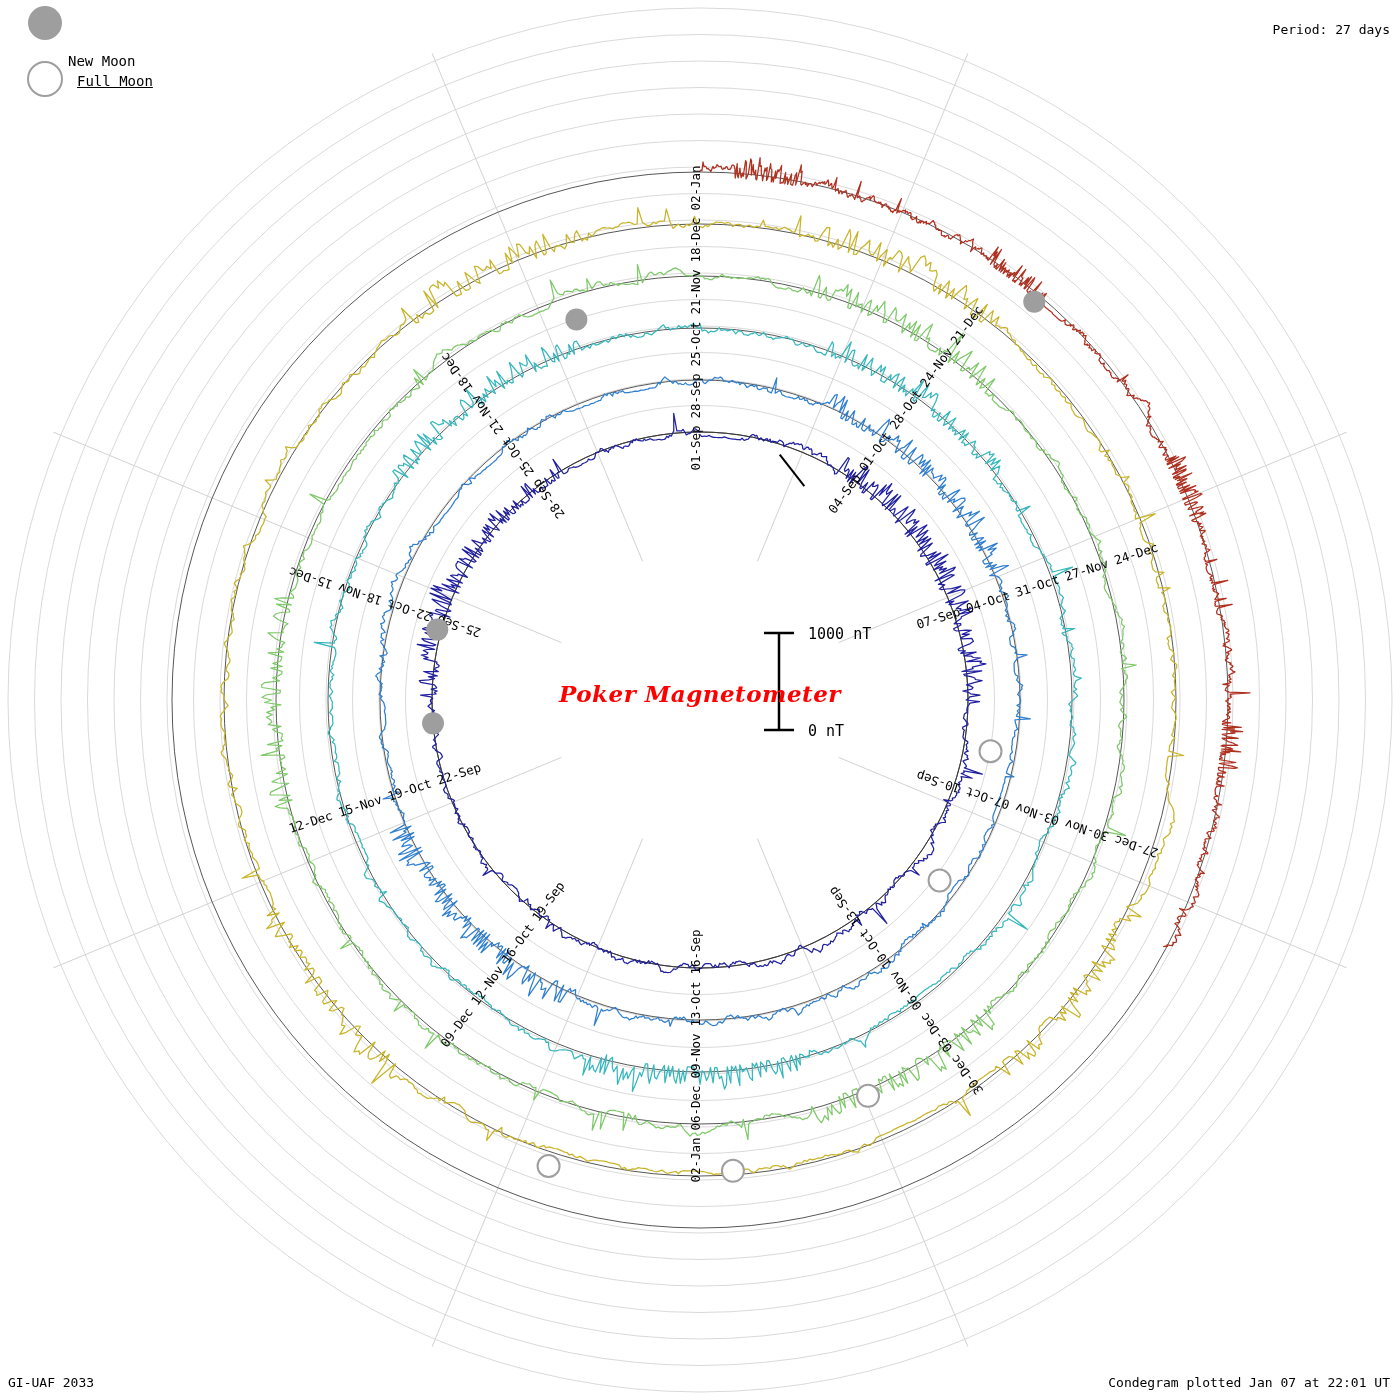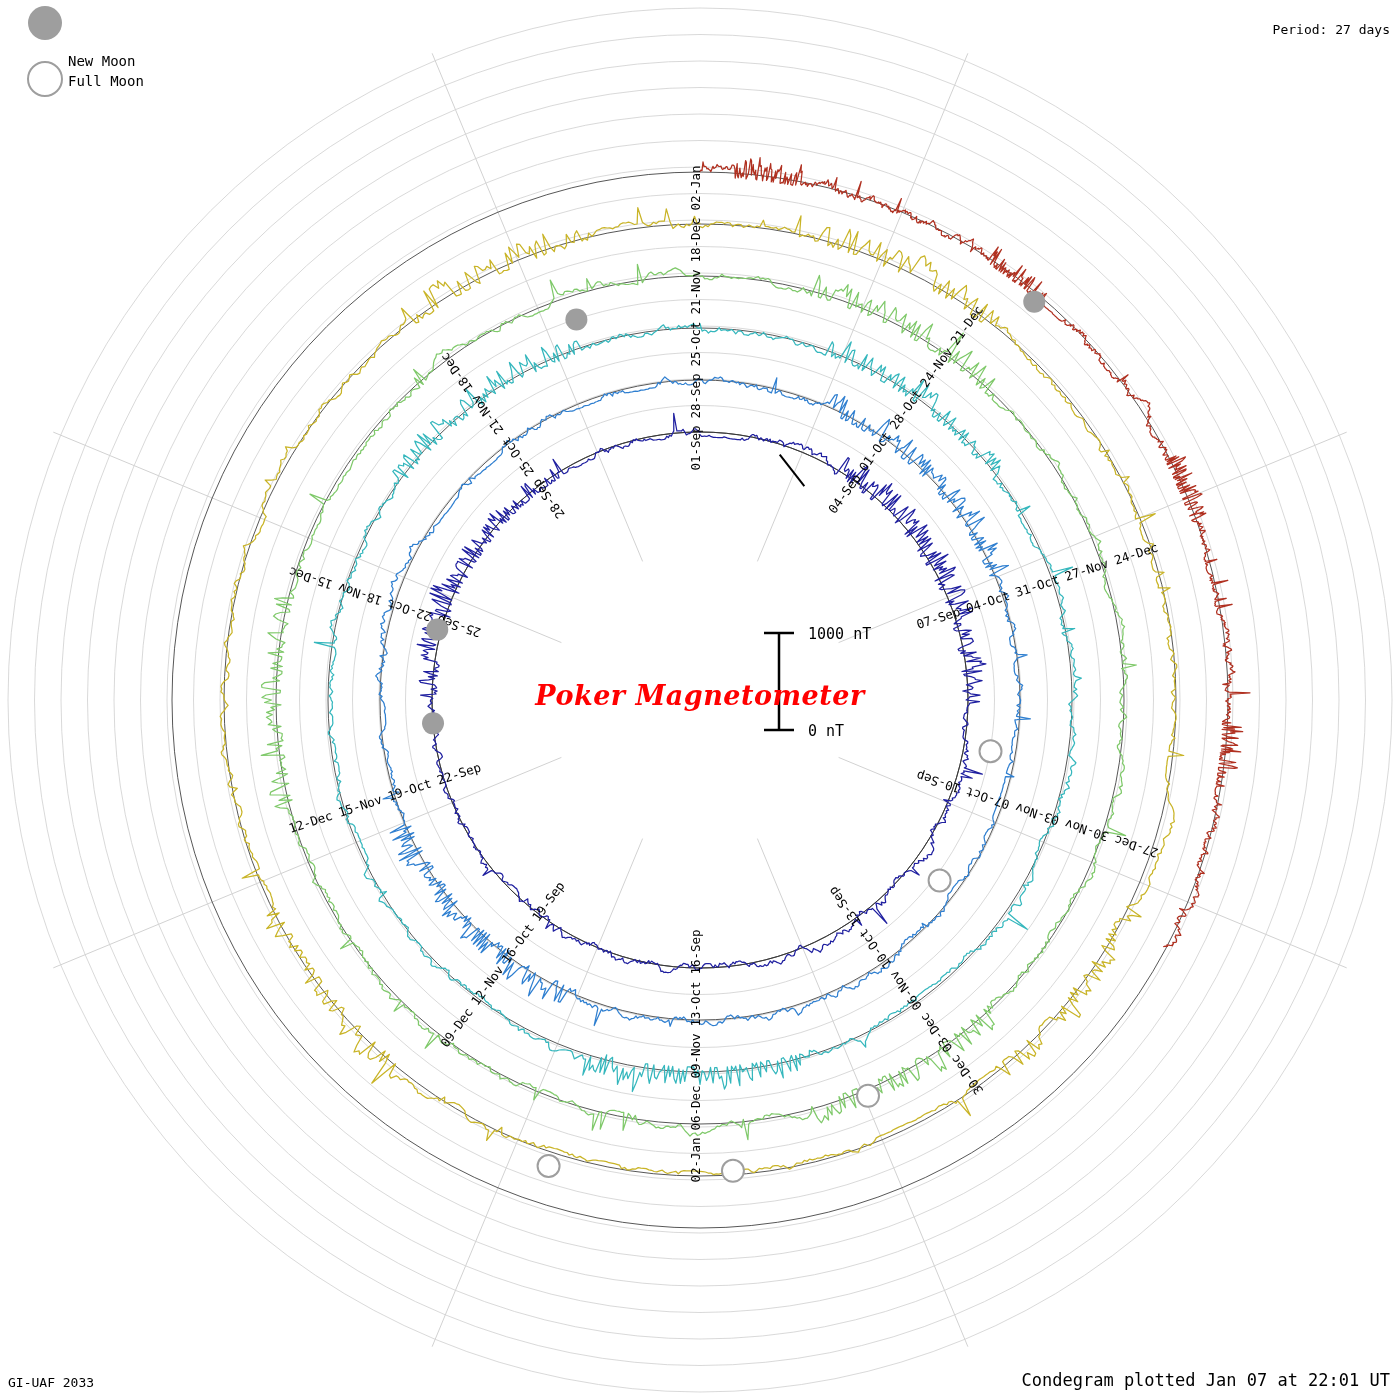--- a/index.html
+++ b/index.html
@@ -27,58 +27,58 @@
     height: 1400px;
   }
   .legend-label {
     position: absolute;
     font-family: "DejaVu Sans Mono", monospace;
     font-size: 14px;
     color: #000;
     white-space: nowrap;
   }
   #legend-newmoon-label { left: 68px; top: 17px; margin-top: 36px; }
-  #legend-fullmoon-label { left: 68px; top: 73px; }
+  #legend-fullmoon-label { left: 77px; top: 73px; text-decoration: underline; }
   #period-label {
     position: absolute;
     right: 10px; top: 22px;
     font-family: "DejaVu Sans Mono", monospace;
     font-size: 13px;
     color: #000;
     white-space: nowrap;
   }
   #footer-left {
     position: absolute;
     left: 8px; bottom: 10px;
     font-family: "DejaVu Sans Mono", monospace;
     font-size: 13px;
     color: #000;
   }
   #footer-right {
     position: absolute;
     right: 10px; bottom: 10px;
     font-family: "DejaVu Sans Mono", monospace;
-    font-size: 17px;
+    font-size: 13px;
     color: #000;
     margin-left: 21px;
   }
   .center-block {
     position: absolute;
     left: 430px;
     top: 680px;
     width: 540px;
     text-align: center;
     color: #ff0000;
     pointer-events: none;
   }
   .center-title {
     font-family: "DejaVu Serif", serif;
     font-style: italic;
     font-weight: bold;
-    font-size: 27px;
+    font-size: 23px;
     line-height: 1.18;
     letter-spacing: 0.5px;
   }
   .center-value {
     font-family: "DejaVu Sans", sans-serif;
     font-size: 27px;
     margin-top: 16px;
   }
   .center-latest {
     font-family: "DejaVu Sans", sans-serif;

